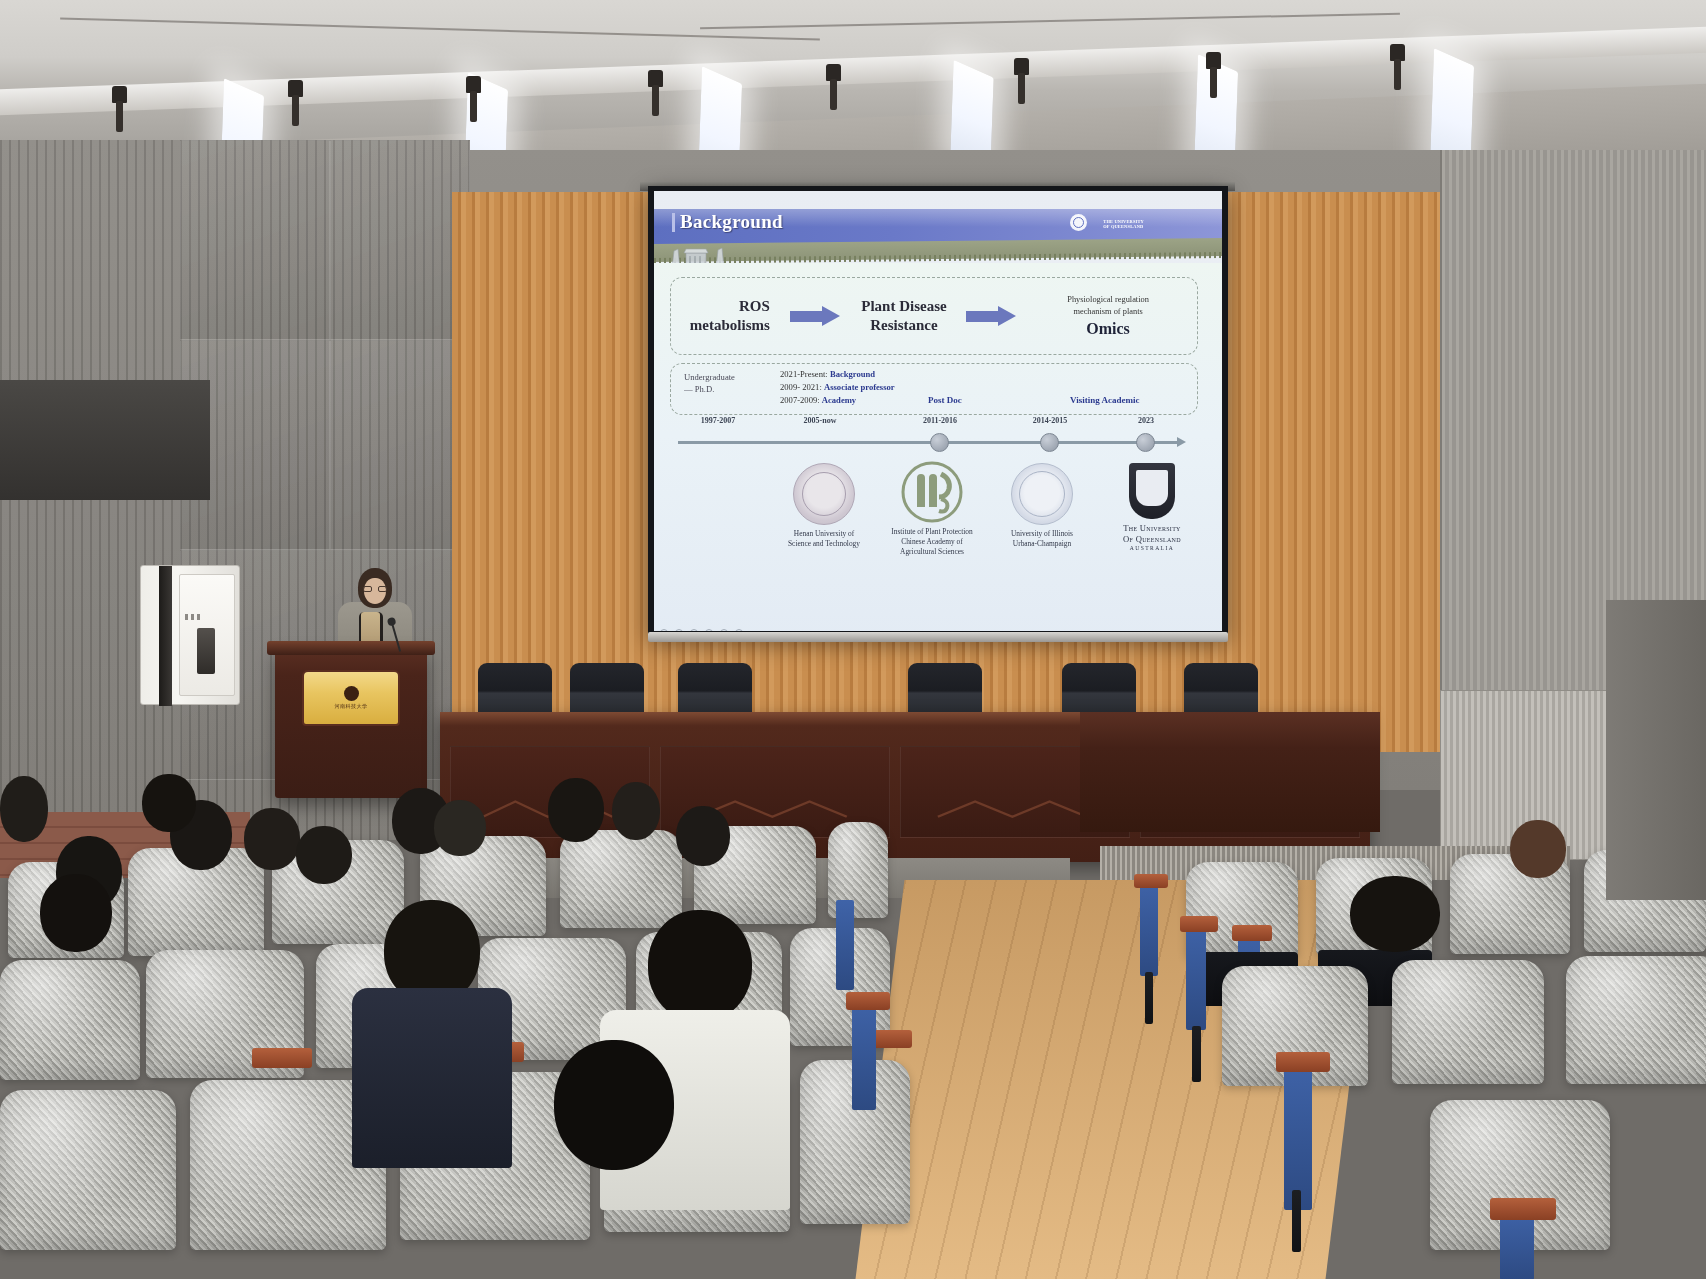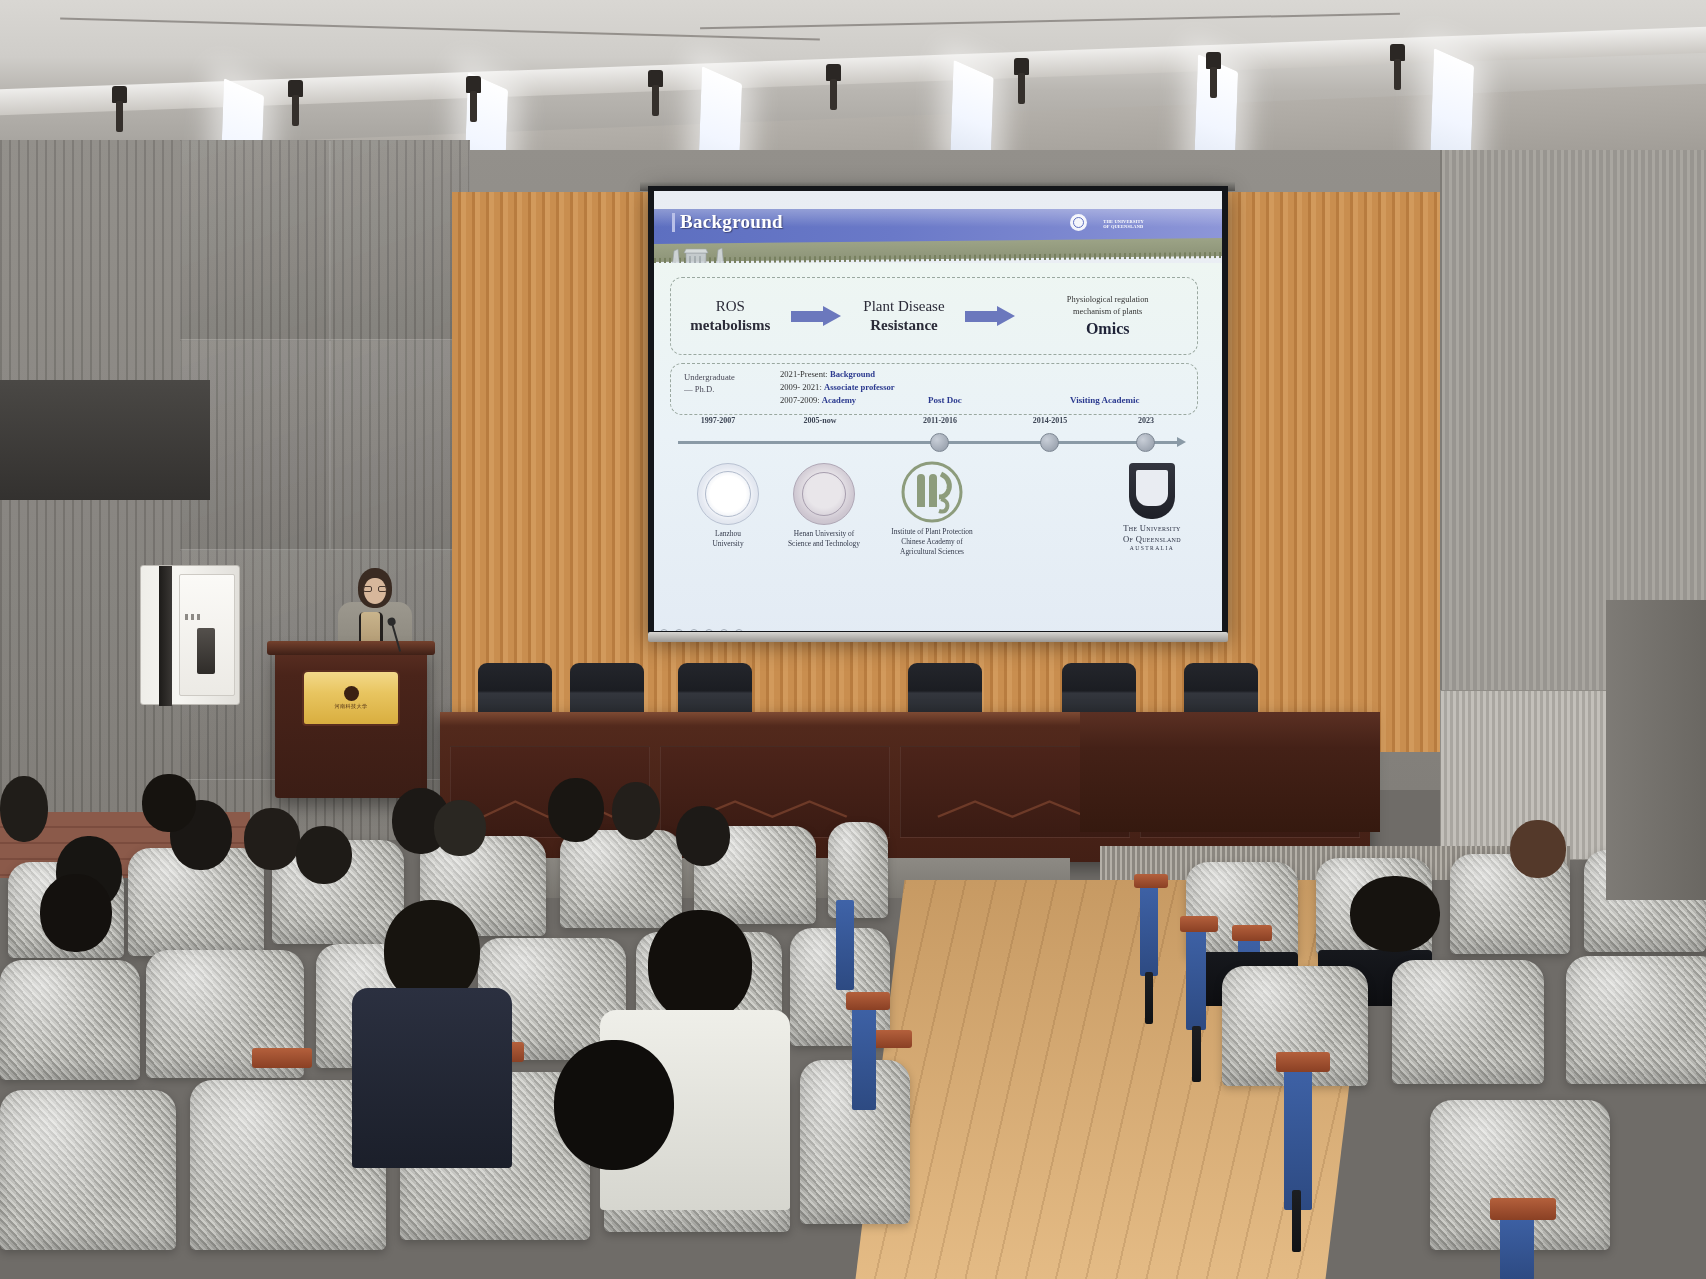--- a/index.html
+++ b/index.html
@@ -182,21 +182,21 @@
   .flow-row {
     position:absolute; left:16px; top:14px; width:528px; height:78px;
     display:flex; align-items:center; justify-content:space-around;
     padding:0 10px;
   }
   .flow-item {
     text-align:center;
     font-family:"Liberation Serif", serif;
     color:#2b2b38;
   }
-  .flow-item .l1 { font-size:15px; font-weight:normal; line-height:1.25; }
+  .flow-item .l1 { font-size:15px; font-weight:bold; line-height:1.25;text-align:right; }
   .flow-item .l2 { font-size:15px; font-weight:bold; line-height:1.25; }
   .flow-arrow {
     width:52px; height:20px; position:relative; flex:none;
   }
   .flow-arrow .shaft {
     position:absolute; left:0; top:5px; width:34px; height:11px;
     background:#6b78bd;
   }
   .flow-arrow .tip {
     position:absolute; left:32px; top:0; width:0; height:0;
@@ -688,27 +688,20 @@
           <div class="tl-label" style="left:166px;">2005-now</div>
           <div class="tl-label" style="left:286px;">2011-2016</div>
           <div class="tl-label" style="left:396px;">2014-2015</div>
           <div class="tl-label" style="left:492px;">2023</div>
           <div class="tl-node" style="left:276px;"></div>
           <div class="tl-node" style="left:386px;"></div>
           <div class="tl-node" style="left:482px;"></div>
 
           <div class="logo-row">
 
-            <div class="logo-cell" style="left:12px; top:0;">
-              <div class="seal seal-lz"></div>
-              <div class="logo-name">
-                <div>Lanzhou</div>
-                <div>University</div>
-              </div>
-            </div>
 
             <div class="logo-cell" style="left:212px; top:-2px; width:112px;">
               <div class="seal seal-ipp">
                 <svg width="62" height="62" viewBox="0 0 62 62">
                   <circle cx="31" cy="31" r="29" fill="none" stroke="#8d9c7c" stroke-width="3"></circle>
                   <path d="M16 46 L16 17 Q16 13 20 13 Q24 13 24 17 L24 46 Z" fill="#8d9c7c"></path>
                   <path d="M28 46 L28 17 Q28 13 32 13 Q36 13 36 17 L36 46 Z" fill="#8d9c7c"></path>
                   <path d="M40 13 Q50 18 48 28 Q46 36 38 36" fill="none" stroke="#8d9c7c" stroke-width="5"></path>
                   <path d="M40 38 Q48 40 46 47 Q44 52 38 50" fill="none" stroke="#8d9c7c" stroke-width="4"></path>
                 </svg>
@@ -721,20 +714,27 @@
             </div>
 
             <div class="logo-cell" style="left:108px; top:0;">
               <div class="seal seal-hn"></div>
               <div class="logo-name">
                 <div>Henan University of</div>
                 <div>Science and Technology</div>
               </div>
             </div>
 
+            <div class="logo-cell" style="left:326px; top:0;">
+              <div class="seal seal-ui"></div>
+              <div class="logo-name">
+                <div>University of Illinois</div>
+                <div>Urbana-Champaign</div>
+              </div>
+            </div>
 
             <div class="logo-cell" style="left:432px; top:-2px; width:112px;">
               <div class="seal-uq-shield"></div>
               <div class="uq-text">
                 <div>The University</div>
                 <div>Of Queensland</div>
                 <div class="aus">AUSTRALIA</div>
               </div>
             </div>
           </div>

